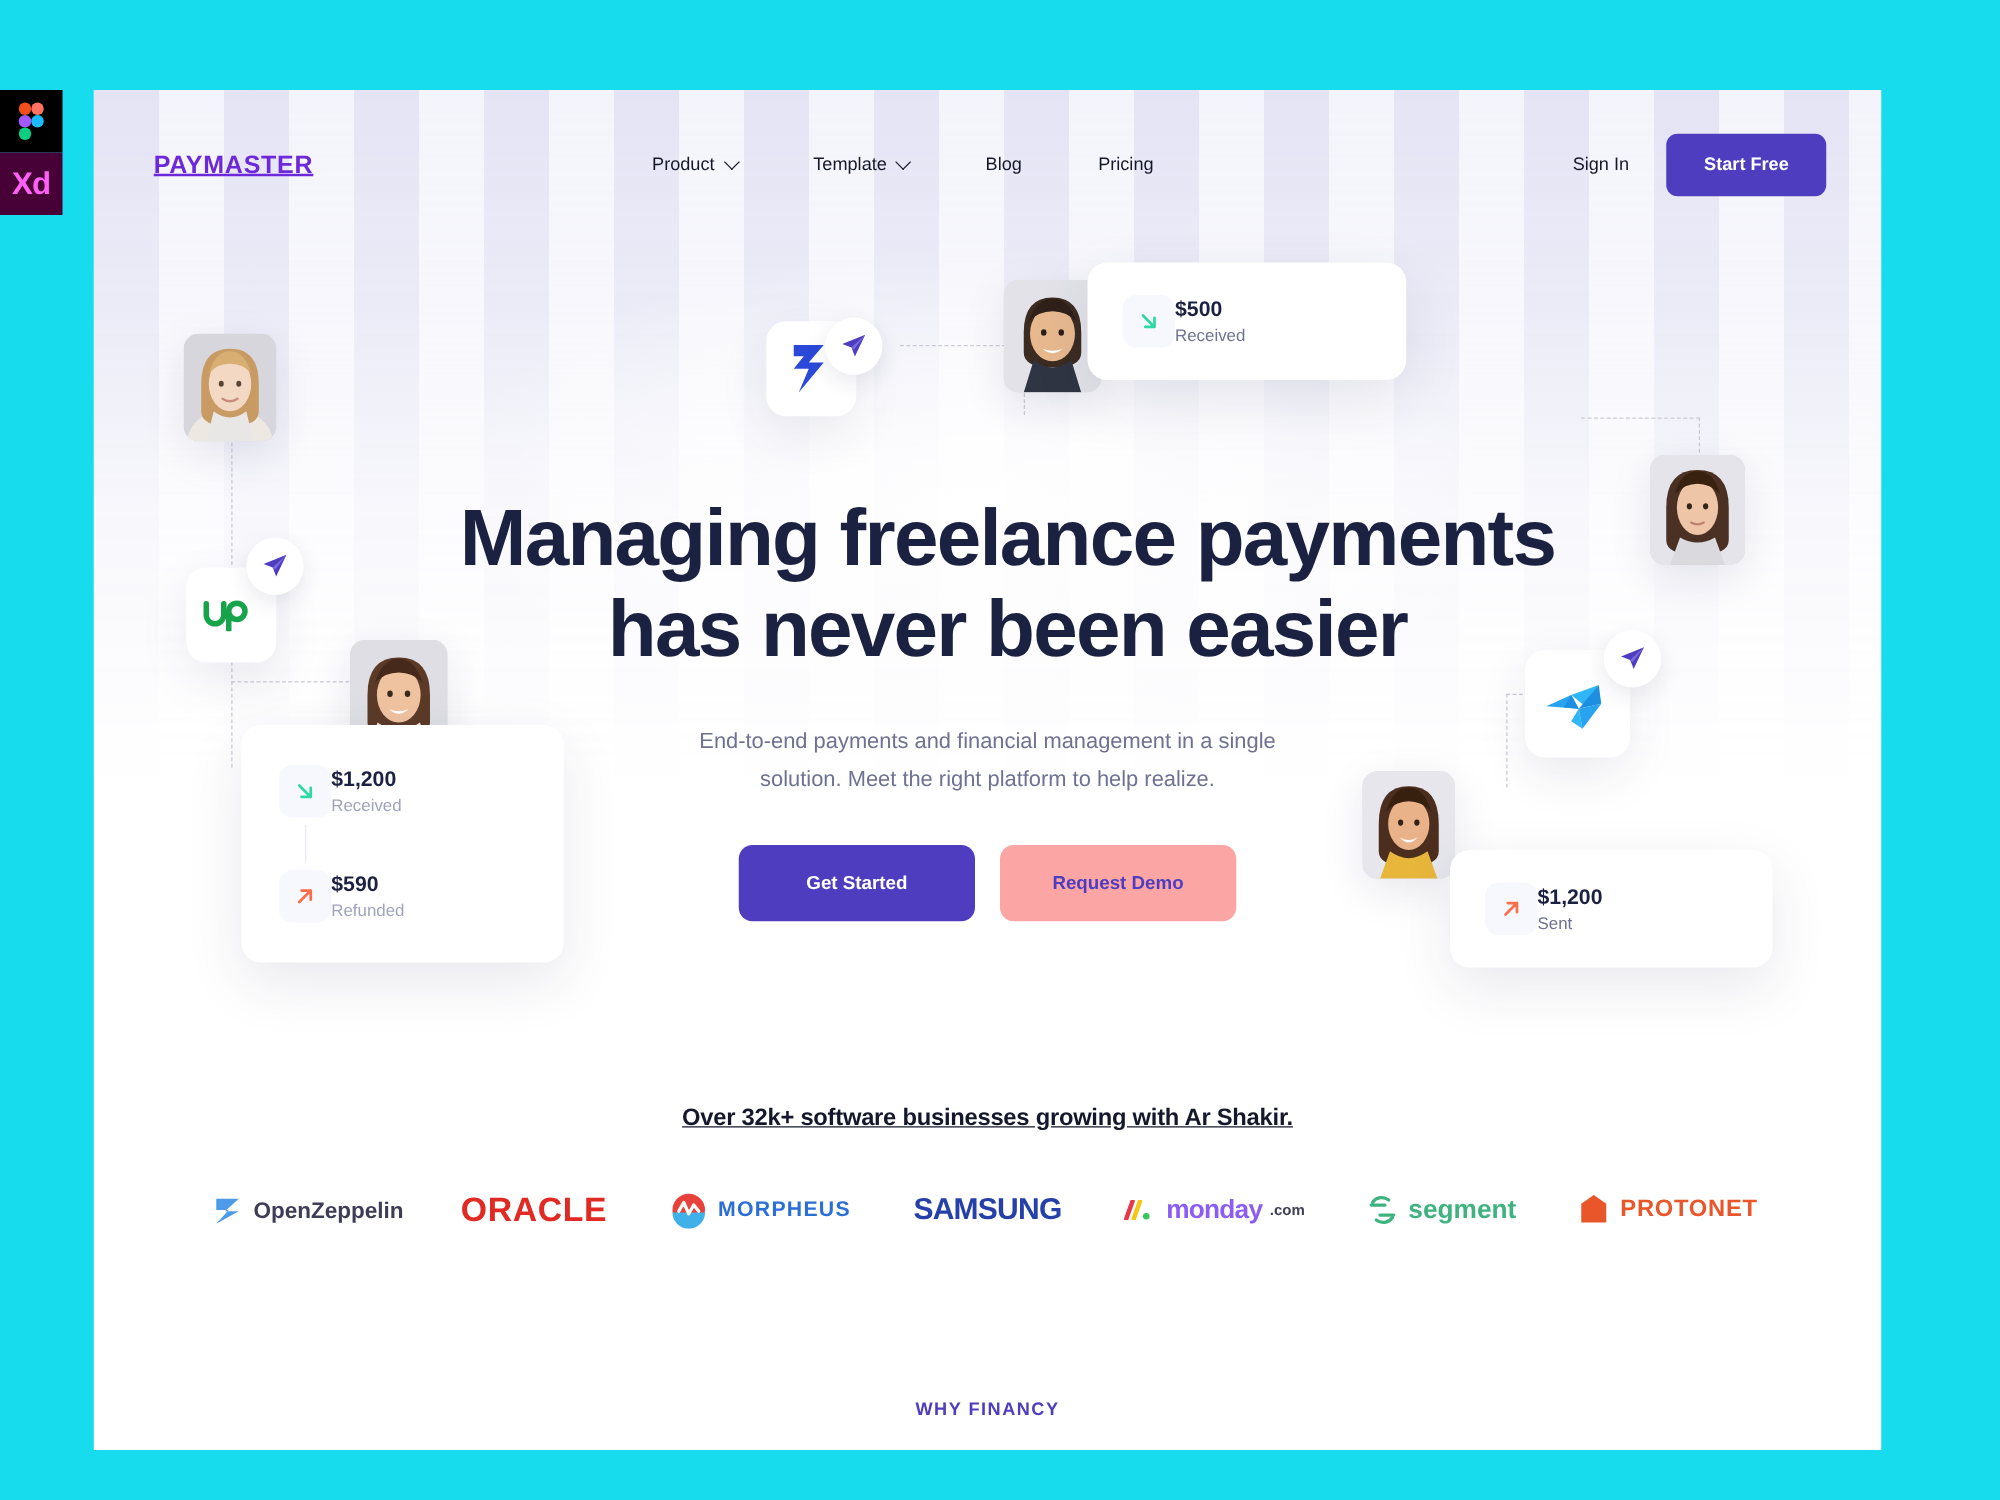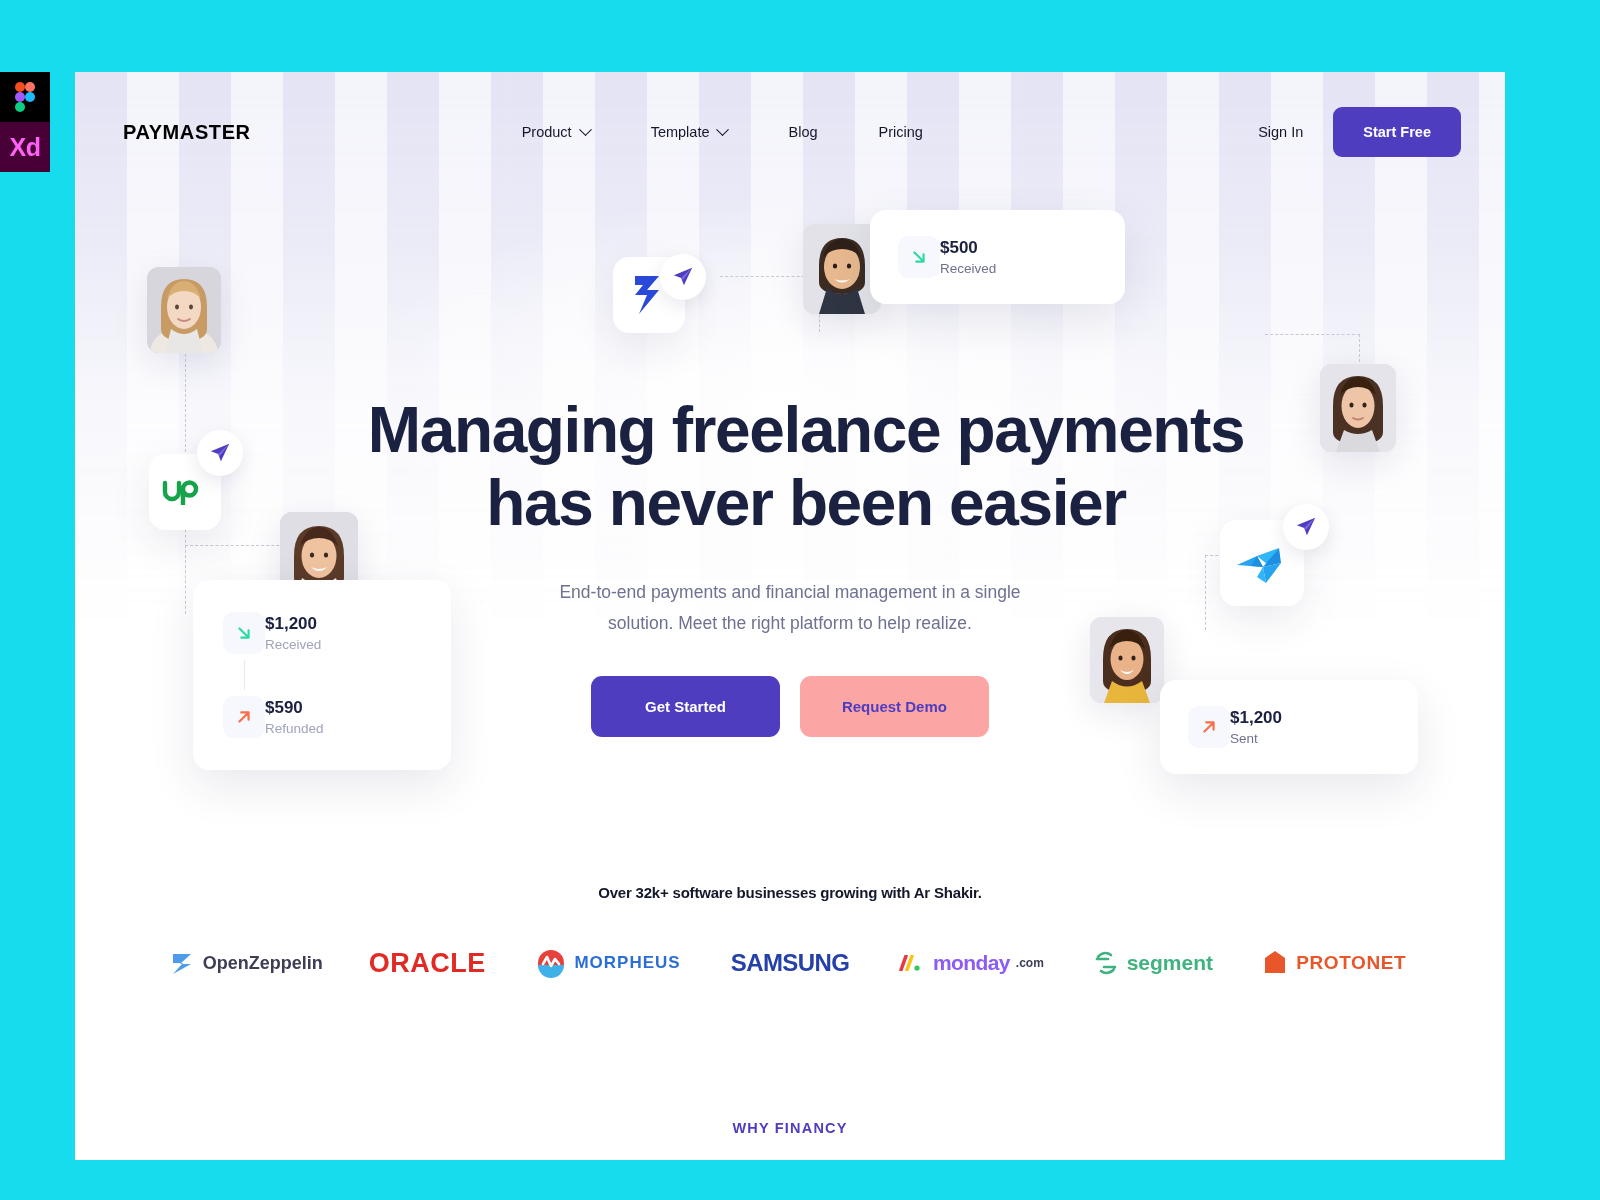--- a/index.html
+++ b/index.html
@@ -80,21 +80,22 @@
     position: absolute;
     left: 0; top: 0; width: 100%; height: 120px;
     display: flex; align-items: center;
     padding: 0 44px 0 48px;
     z-index: 20;
   }
   .logo {
     font-size: 20px;
     font-weight: 700;
     letter-spacing: 0.6px;
-    color: #000000;
+    color: #6d28d9;
+    text-decoration: underline;
   }
   .nav {
     display: flex; align-items: center;
     gap: 36px;
     margin-left: 246px;
   }
   .nav-item {
     display: flex; align-items: center; gap: 9px;
     font-size: 14.5px;
     color: #15182B;
@@ -252,24 +253,25 @@
   .dash.corner-bl { border-top: 1.6px dashed #C9C9D6; border-left: 1.6px dashed #C9C9D6; }
 
   
   .proof {
     position: absolute;
     left: 0; top: 812px; width: 100%;
     text-align: center;
     z-index: 12;
   }
   .proof-title {
-    font-size: 15px;
+    font-size: 19px;
     font-weight: 700;
     color: #14182B;
     letter-spacing: -0.2px;
+    text-decoration: underline;
   }
   .logo-row {
     margin-top: 42px;
     display: flex; align-items: flex-end; justify-content: center;
     gap: 0px;
     padding: 0 80px;
   }
   .logo-cell {
     flex: 1;
     display: flex; align-items: center; justify-content: center;

